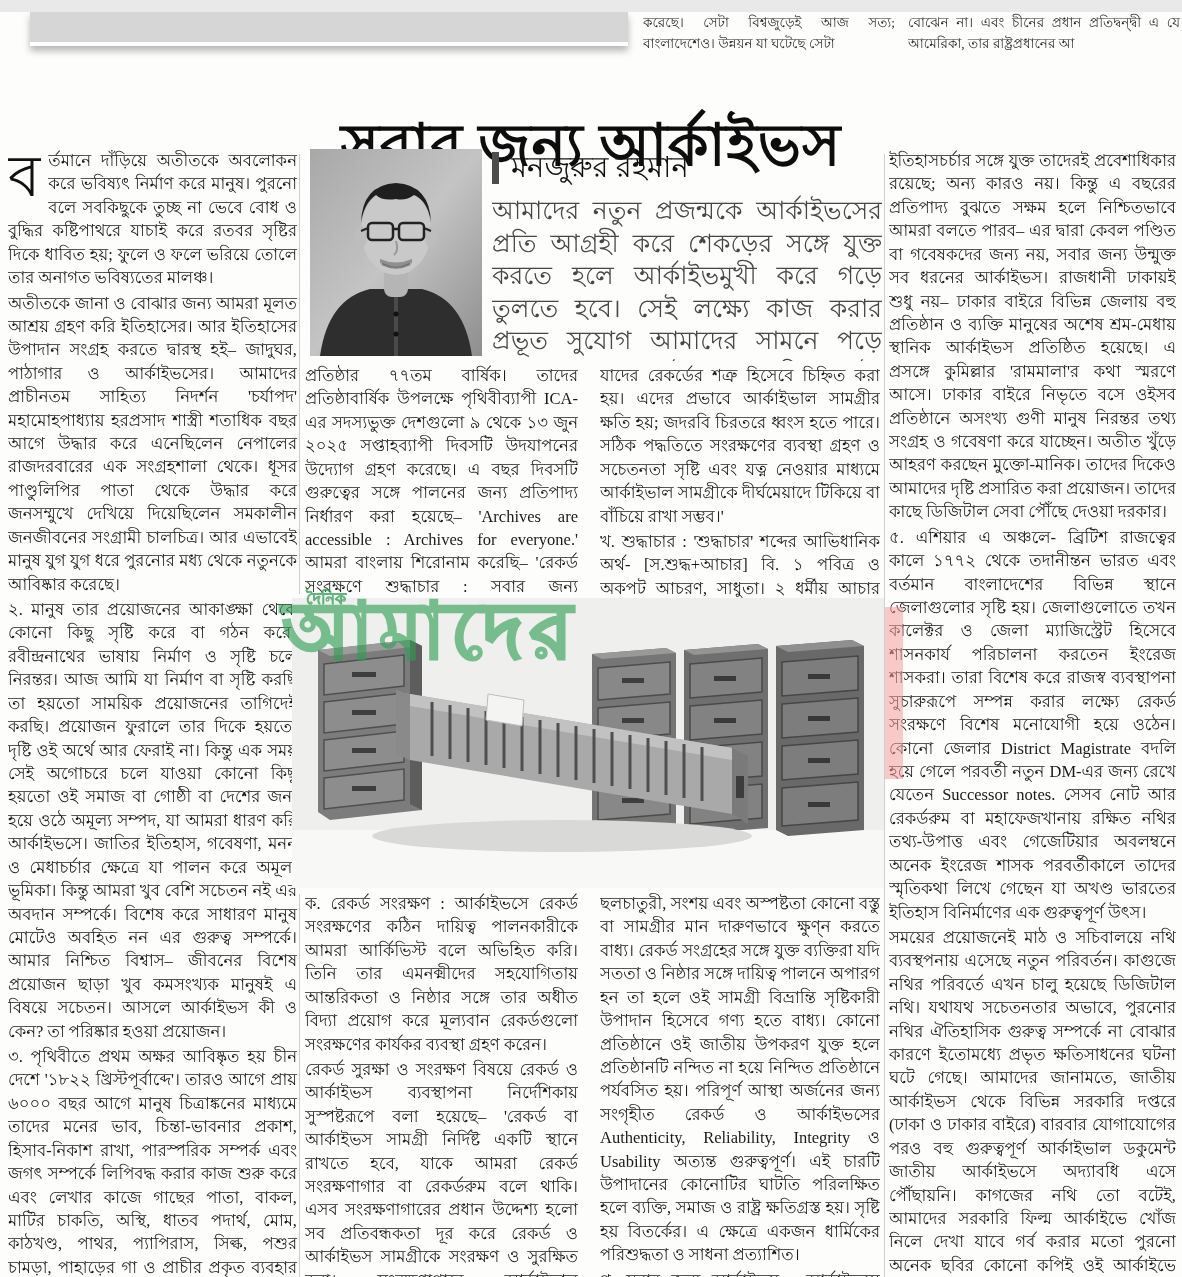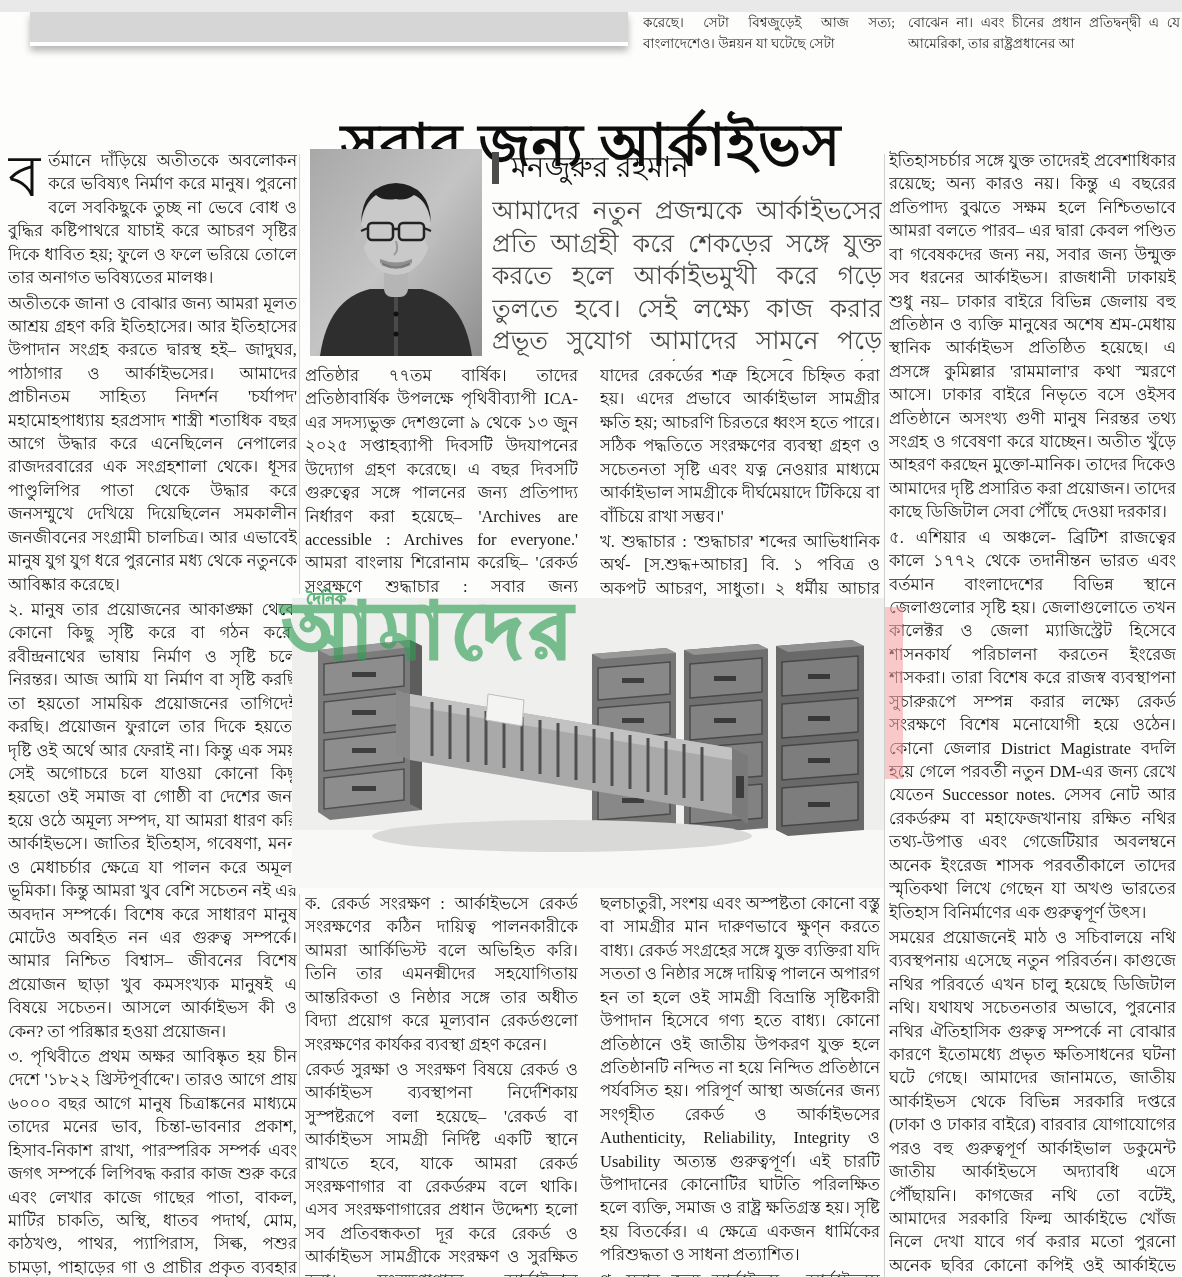--- a/index.html
+++ b/index.html
@@ -61,21 +61,21 @@
   <div class="strip-col strip-a">করেছে। সেটা বিশ্বজুড়েই আজ সত্য; বাংলাদেশেও। উন্নয়ন যা ঘটেছে সেটা</div>
   <div class="strip-col strip-b">বোঝেন না। এবং চীনের প্রধান প্রতিদ্বন্দ্বী এ যে আমেরিকা, তার রাষ্ট্রপ্রধানের আ</div>
 
   <h1 class="headline">সবার জন্য আর্কাইভস</h1>
 
   <div class="vrule r1a"></div>
   <div class="vrule r1b"></div>
   <div class="vrule r2"></div>
 
   <div class="tx col1">
-    <p><span class="dropcap">ব</span><span>র্তমানে দাঁড়িয়ে অতীতকে অবলোকন করে ভবিষ্যৎ নির্মাণ করে মানুষ। পুরনো বলে সবকিছুকে তুচ্ছ না ভেবে বোধ ও বুদ্ধির কষ্টিপাথরে যাচাই করে আচরণ সৃষ্টির দিকে ধাবিত হয়; ফুলে ও ফলে ভরিয়ে তোলে তার অনাগত ভবিষ্যতের মালঞ্চ।</span></p>
+    <p><span class="dropcap">ব</span><span>র্তমানে দাঁড়িয়ে অতীতকে অবলোকন করে ভবিষ্যৎ নির্মাণ করে মানুষ। পুরনো বলে সবকিছুকে তুচ্ছ না ভেবে বোধ ও বুদ্ধির কষ্টিপাথরে যাচাই করে রতবর সৃষ্টির দিকে ধাবিত হয়; ফুলে ও ফলে ভরিয়ে তোলে তার অনাগত ভবিষ্যতের মালঞ্চ।</span></p>
     <p>অতীতকে জানা ও বোঝার জন্য আমরা মূলত আশ্রয় গ্রহণ করি ইতিহাসের। আর ইতিহাসের উপাদান সংগ্রহ করতে দ্বারস্থ হই– জাদুঘর, পাঠাগার ও আর্কাইভসের। আমাদের প্রাচীনতম সাহিত্য নিদর্শন 'চর্যাপদ' মহামোহপাধ্যায় হরপ্রসাদ শাস্ত্রী শতাধিক বছর আগে উদ্ধার করে এনেছিলেন নেপালের রাজদরবারের এক সংগ্রহশালা থেকে। ধূসর পাণ্ডুলিপির পাতা থেকে উদ্ধার করে জনসম্মুখে দেখিয়ে দিয়েছিলেন সমকালীন জনজীবনের সংগ্রামী চালচিত্র। আর এভাবেই মানুষ যুগ যুগ ধরে পুরনোর মধ্য থেকে নতুনকে আবিষ্কার করেছে।</p>
     <p>২. মানুষ তার প্রয়োজনের আকাঙ্ক্ষা থেকে কোনো কিছু সৃষ্টি করে বা গঠন করে। রবীন্দ্রনাথের ভাষায় নির্মাণ ও সৃষ্টি চলে নিরন্তর। আজ আমি যা নির্মাণ বা সৃষ্টি করছি তা হয়তো সাময়িক প্রয়োজনের তাগিদেই করছি। প্রয়োজন ফুরালে তার দিকে হয়তো দৃষ্টি ওই অর্থে আর ফেরাই না। কিন্তু এক সময় সেই অগোচরে চলে যাওয়া কোনো কিছু হয়তো ওই সমাজ বা গোষ্ঠী বা দেশের জন্য হয়ে ওঠে অমূল্য সম্পদ, যা আমরা ধারণ করি আর্কাইভসে। জাতির ইতিহাস, গবেষণা, মনন ও মেধাচর্চার ক্ষেত্রে যা পালন করে অমূল্য ভূমিকা। কিন্তু আমরা খুব বেশি সচেতন নই এর অবদান সম্পর্কে। বিশেষ করে সাধারণ মানুষ মোটেও অবহিত নন এর গুরুত্ব সম্পর্কে। আমার নিশ্চিত বিশ্বাস– জীবনের বিশেষ প্রয়োজন ছাড়া খুব কমসংখ্যক মানুষই এ বিষয়ে সচেতন। আসলে আর্কাইভস কী ও কেন? তা পরিষ্কার হওয়া প্রয়োজন।</p>
     <p>৩. পৃথিবীতে প্রথম অক্ষর আবিষ্কৃত হয় চীন দেশে '১৮২২ খ্রিস্টপূর্বাব্দে'। তারও আগে প্রায় ৬০০০ বছর আগে মানুষ চিত্রাঙ্কনের মাধ্যমে তাদের মনের ভাব, চিন্তা-ভাবনার প্রকাশ, হিসাব-নিকাশ রাখা, পারস্পরিক সম্পর্ক এবং জগৎ সম্পর্কে লিপিবদ্ধ করার কাজ শুরু করে এবং লেখার কাজে গাছের পাতা, বাকল, মাটির চাকতি, অস্থি, ধাতব পদার্থ, মোম, কাঠখণ্ড, পাথর, প্যাপিরাস, সিল্ক, পশুর চামড়া, পাহাড়ের গা ও প্রাচীর প্রকৃত ব্যবহার করে। তাই ঐতিহাসিক দৃষ্টিকোণ থেকে দেখা যায়, মানুষ প্রাচীনকাল থেকেই তাদের জ্ঞান ও সমকালীন বিভিন্ন তথ্য পরবর্তী প্রজন্মের মানুষের ব্যবহার ও জানার জন্য সংরক্ষণের প্রয়োজনীয়তা অনুভব করে। এই সংরক্ষণ চেতনা থেকেই পৃথিবীব্যাপী আর্কাইভস প্রতিষ্ঠার কার্যক্রম শুরু হয়। ভারতবর্ষে মোগল শাসন আমলে কেন্দ্রীয় ও স্থানীয় প্রশাসনব্যবস্থার সঙ্গে যুক্ত নথিপত্রাদি সুশৃঙ্খল পদ্ধতিতে সংরক্ষণ করা হতো। ব্রিটিশরা ভারত শাসন করতে গিয়ে তাদের রেকর্ড সংরক্ষণে গভীরভাবে মনোযোগ দিয়েছে। বাংলাদেশের পুরনো জেলাগুলোর রেকর্ডরুম বা 'মহাফেজখানা' দর্শন করে এখনও চমৎকৃত হতে হয়। বলা যায়, ওইসব মহাফেজখানাই আধুনিক আর্কাইভসের পূর্ববর্তী রূপ। উল্লেখ্য, ২৫ বছরের পুরনো ঐতিহাসিক গুরুত্বপূর্ণ বিষয়াবলি আর্কাইভাল ডকুমেন্ট হিসেবে স্বীকৃতি পেয়ে থাকে।</p>
 
   </div>
 
   <div class="portrait">
     <svg width="172" height="207" viewBox="0 0 172 207">
       <defs>
         <linearGradient id="pbg" x1="0" y1="0" x2="1" y2="1">
@@ -118,21 +118,21 @@
       <div class="byline-name">মনজুরুর রহমান</div>
     </div>
     <div class="standfirst">আমাদের নতুন প্রজন্মকে আর্কাইভসের প্রতি আগ্রহী করে শেকড়ের সঙ্গে যুক্ত করতে হলে আর্কাইভমুখী করে গড়ে তুলতে হবে। সেই লক্ষ্যে কাজ করার প্রভূত সুযোগ আমাদের সামনে পড়ে রয়েছে। আসুন সেই লক্ষ্যে এগিয়ে যাই। আর্কাইভস ব্যবহারকারী সব বাধা দূর করতে সচেষ্ট হই</div>
   </div>
 
   <div class="tx m2top">
     <p>প্রতিষ্ঠার ৭৭তম বার্ষিক। তাদের প্রতিষ্ঠাবার্ষিক উপলক্ষে পৃথিবীব্যাপী ICA-এর সদস্যভুক্ত দেশগুলো ৯ থেকে ১৩ জুন ২০২৫ সপ্তাহব্যাপী দিবসটি উদযাপনের উদ্যোগ গ্রহণ করেছে। এ বছর দিবসটি গুরুত্বের সঙ্গে পালনের জন্য প্রতিপাদ্য নির্ধারণ করা হয়েছে– 'Archives are accessible : Archives for everyone.' আমরা বাংলায় শিরোনাম করেছি– 'রেকর্ড সংরক্ষণে শুদ্ধাচার : সবার জন্য আর্কাইভস'।</p>
 
   </div>
   <div class="tx m3top">
-    <p>যাদের রেকর্ডের শত্রু হিসেবে চিহ্নিত করা হয়। এদের প্রভাবে আর্কাইভাল সামগ্রীর ক্ষতি হয়; আচরণি চিরতরে ধ্বংস হতে পারে। সঠিক পদ্ধতিতে সংরক্ষণের ব্যবস্থা গ্রহণ ও সচেতনতা সৃষ্টি এবং যত্ন নেওয়ার মাধ্যমে আর্কাইভাল সামগ্রীকে দীর্ঘমেয়াদে টিকিয়ে বা বাঁচিয়ে রাখা সম্ভব।'</p>
+    <p>যাদের রেকর্ডের শত্রু হিসেবে চিহ্নিত করা হয়। এদের প্রভাবে আর্কাইভাল সামগ্রীর ক্ষতি হয়; জদরবি চিরতরে ধ্বংস হতে পারে। সঠিক পদ্ধতিতে সংরক্ষণের ব্যবস্থা গ্রহণ ও সচেতনতা সৃষ্টি এবং যত্ন নেওয়ার মাধ্যমে আর্কাইভাল সামগ্রীকে দীর্ঘমেয়াদে টিকিয়ে বা বাঁচিয়ে রাখা সম্ভব।'</p>
     <p>খ. শুদ্ধাচার : 'শুদ্ধাচার' শব্দের আভিধানিক অর্থ- [স.শুদ্ধ+আচার] বি. ১ পবিত্র ও অকপট আচরণ, সাধুতা। ২ ধর্মীয় আচার অনুষ্ঠানে শাস্ত্রবিহিত পবিত্রতা ও শুদ্ধতাবিধান।'</p>
 
   </div>
 
   <div class="figure">
     <svg width="592" height="290" viewBox="0 0 592 290">
       <rect width="592" height="290" fill="#efefee"></rect>
       <rect y="232" width="592" height="58" fill="#f8f8f7"></rect>
 
       <g>

